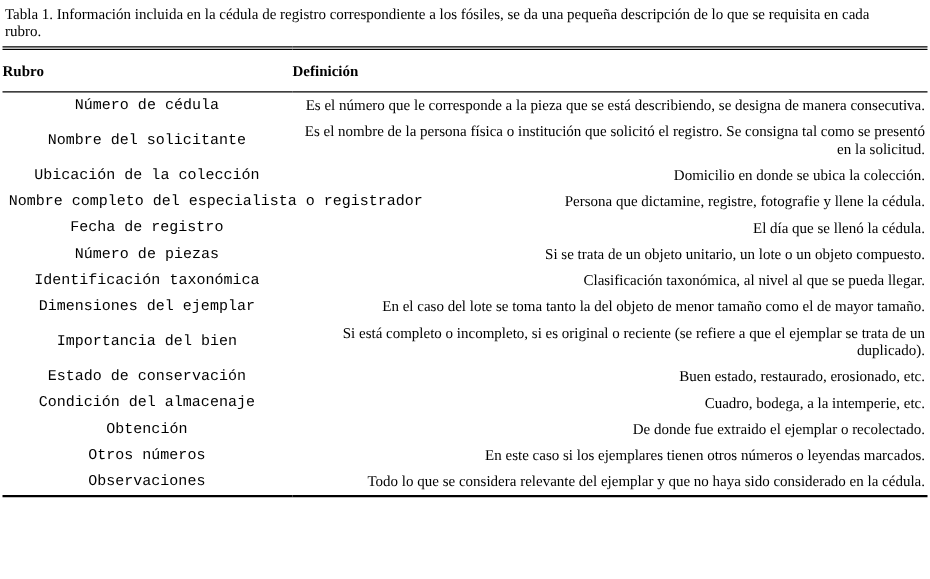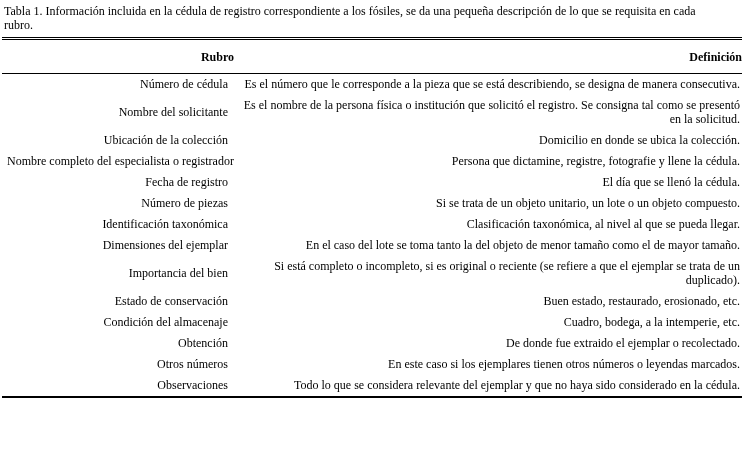--- a/index.html
+++ b/index.html
@@ -28,35 +28,36 @@
     border-collapse: collapse;
     border-top: 3px double #000;
     border-bottom: 2px solid #000;
   }
   table.reg-table col.c-rubro { width: 232px; }
   table.reg-table col.c-def   { width: 508px; }
   thead th {
     font-size: 12px;
     line-height: 14px;
     font-weight: bold;
-    text-align: right;
+    text-align: left;
     padding: 10px 0 9px;
     border-bottom: 1px solid #000;
   }
   tbody td {
     font-size: 12px;
     line-height: 14px;
     vertical-align: middle;
     padding: 3px 0 4px;
   }
   td.rubro {
     padding-left: 5px;
     padding-right: 6px;
     white-space: nowrap;
-    text-align: right;
+    text-align: center;
+    font-family: Liberation Mono, monospace;
   }
   td.def {
     padding-right: 2px;
     text-align: right;
   }
 </style>
 </head>
 <body>
 
 <div class="page">

